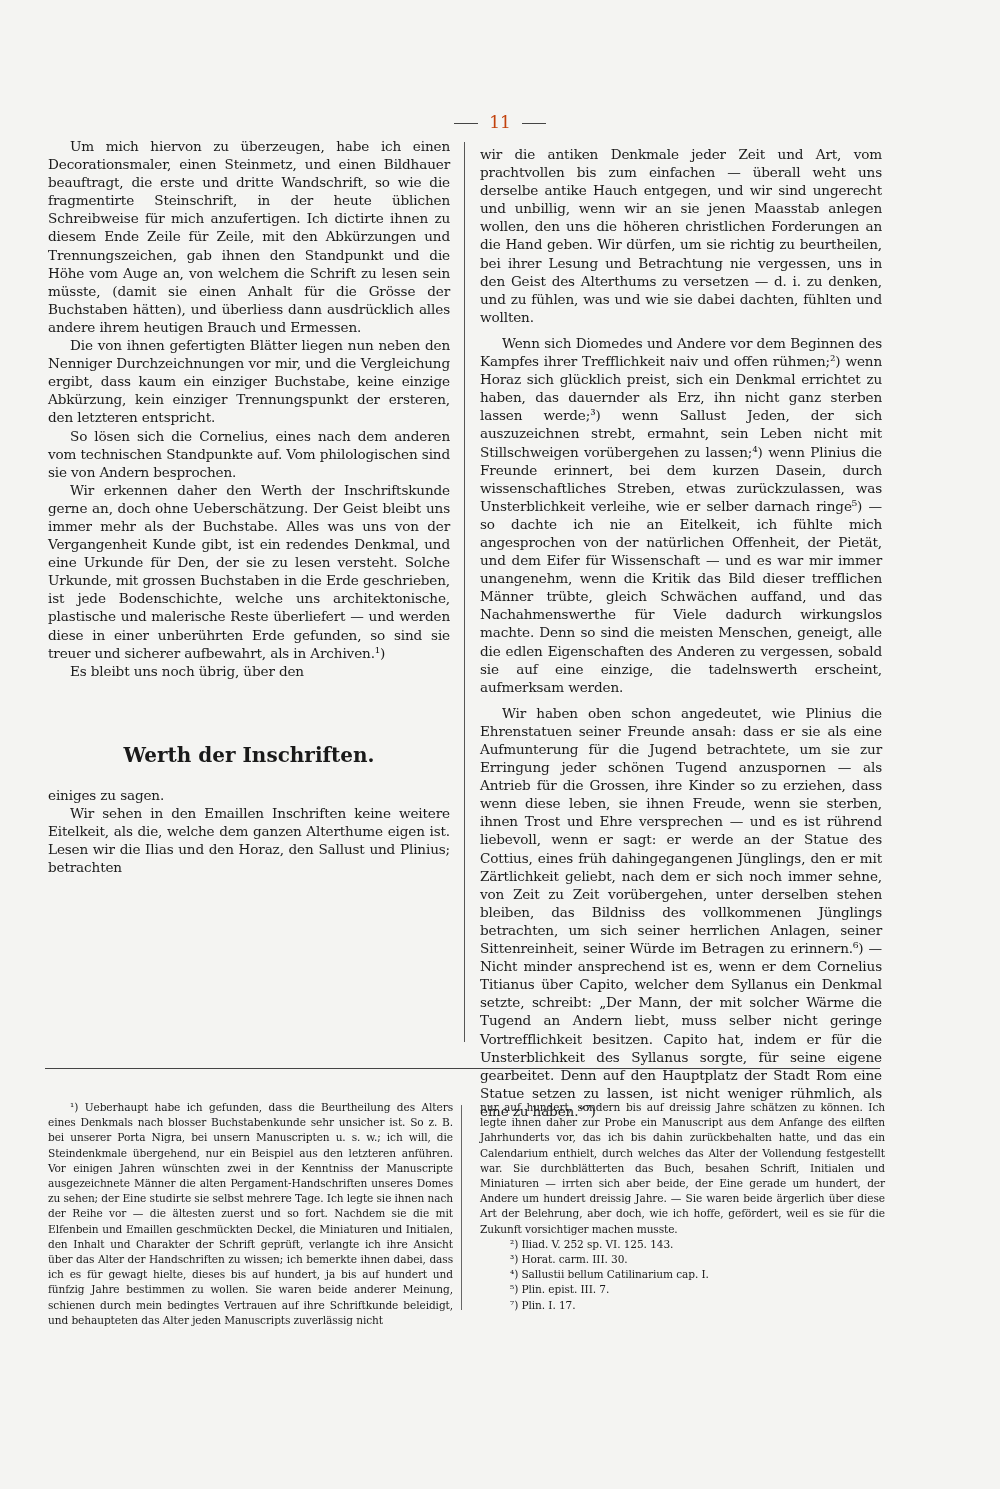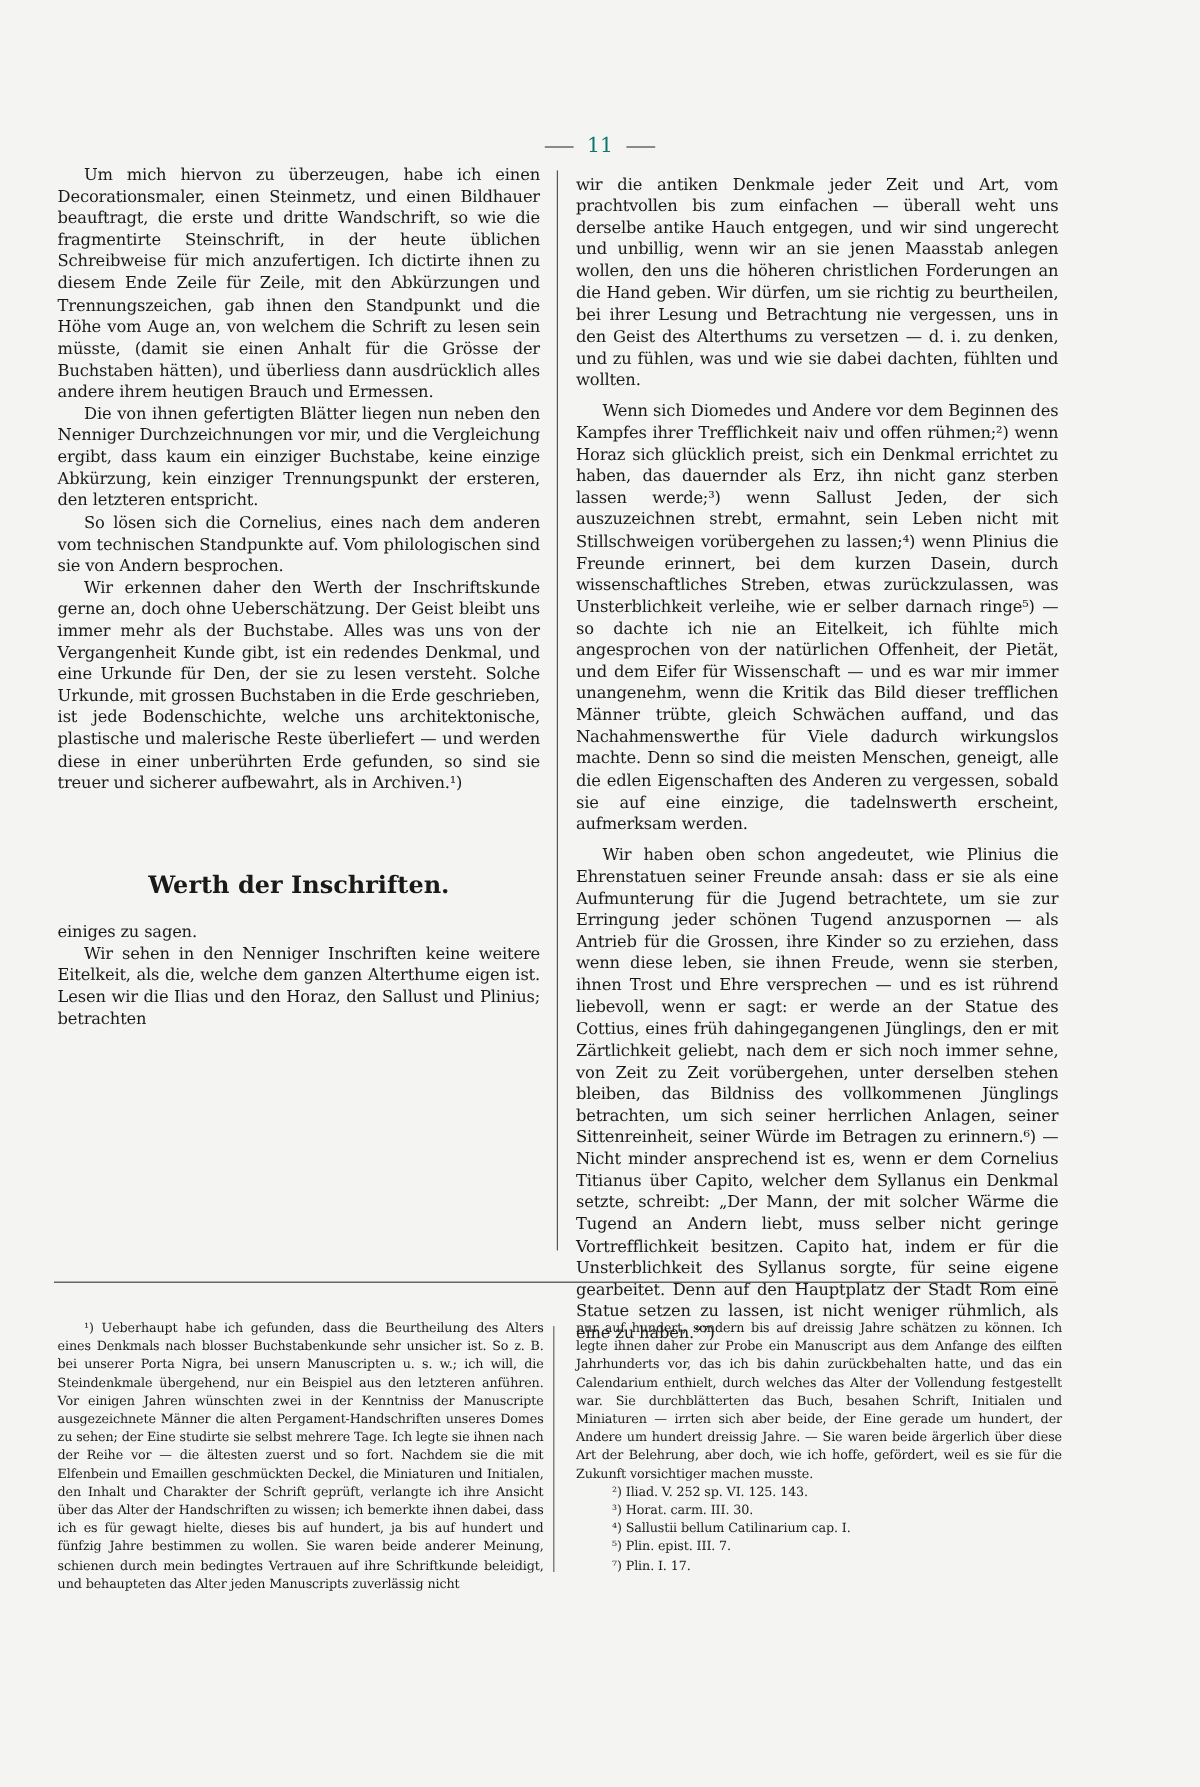--- a/index.html
+++ b/index.html
@@ -3,21 +3,21 @@
 <meta charset="utf-8">
 <style>
   html, body { margin: 0; padding: 0; }
   body {
     width: 1000px; height: 1489px; background: #f4f4f2;
     font-family: "DejaVu Serif", "Liberation Serif", serif;
     color: #1a1a1a; position: relative; overflow: hidden;
   }
   .page-number {
     position: absolute; top: 112px; left: 0; width: 1000px; text-align: center;
-    font-size: 17px; color: #0f766e;
+    font-size: 17px; color: #c2410c;
   }
   .page-number .dash { display: inline-block; width: 24px; border-top: 1px solid #444; vertical-align: middle; margin: 0 6px; }
   .col {
     position: absolute; font-size: 13.6px; line-height: 18.1px; text-align: justify;
     letter-spacing: -0.15px;
   }
   .col-left { left: 48px; top: 137px; width: 402px; }
   .col-right { left: 480px; top: 145px; width: 402px; }
   .col-divider {
     position: absolute; left: 464px; top: 142px; width: 1px; height: 900px; background: #555;
@@ -50,23 +50,24 @@
   <span class="dash"></span>
   <span>11</span>
   <span class="dash"></span>
 </div>
 
 <div class="col col-left">
   <p class="indent">Um mich hiervon zu überzeugen, habe ich einen Decorationsmaler, einen Steinmetz, und einen Bildhauer beauftragt, die erste und dritte Wandschrift, so wie die fragmentirte Steinschrift, in der heute üblichen Schreibweise für mich anzufertigen. Ich dictirte ihnen zu diesem Ende Zeile für Zeile, mit den Abkürzungen und Trennungszeichen, gab ihnen den Standpunkt und die Höhe vom Auge an, von welchem die Schrift zu lesen sein müsste, (damit sie einen Anhalt für die Grösse der Buchstaben hätten), und überliess dann ausdrücklich alles andere ihrem heutigen Brauch und Ermessen.</p>
   <p class="indent">Die von ihnen gefertigten Blätter liegen nun neben den Nenniger Durchzeichnungen vor mir, und die Vergleichung ergibt, dass kaum ein einziger Buchstabe, keine einzige Abkürzung, kein einziger Trennungspunkt der ersteren, den letzteren entspricht.</p>
   <p class="indent">So lösen sich die Cornelius, eines nach dem anderen vom technischen Standpunkte auf. Vom philologischen sind sie von Andern besprochen.</p>
   <p class="indent">Wir erkennen daher den Werth der Inschriftskunde gerne an, doch ohne Ueberschätzung. Der Geist bleibt uns immer mehr als der Buchstabe. Alles was uns von der Vergangenheit Kunde gibt, ist ein redendes Denkmal, und eine Urkunde für Den, der sie zu lesen versteht. Solche Urkunde, mit grossen Buchstaben in die Erde geschrieben, ist jede Bodenschichte, welche uns architektonische, plastische und malerische Reste überliefert — und werden diese in einer unberührten Erde gefunden, so sind sie treuer und sicherer aufbewahrt, als in Archiven.¹)</p>
+  <p class="indent">Es bleibt uns noch übrig, über den</p>
   <div class="section-title">Werth der Inschriften.</div>
   <p>einiges zu sagen.</p>
-  <p class="indent">Wir sehen in den Nenniger Inschriften keine weitere Eitelkeit, als die, welche dem ganzen Alterthume eigen ist. Lesen wir die Ilias und den Horaz, den Sallust und Plinius; betrachten</p>
+  <p class="indent">Wir sehen in den Emaillen Inschriften keine weitere Eitelkeit, als die, welche dem ganzen Alterthume eigen ist. Lesen wir die Ilias und den Horaz, den Sallust und Plinius; betrachten</p>
 </div>
 
 <div class="col-divider"></div>
 
 <div class="col col-right">
   <p>wir die antiken Denkmale jeder Zeit und Art, vom prachtvollen bis zum einfachen — überall weht uns derselbe antike Hauch entgegen, und wir sind ungerecht und unbillig, wenn wir an sie jenen Maasstab anlegen wollen, den uns die höheren christlichen Forderungen an die Hand geben. Wir dürfen, um sie richtig zu beurtheilen, bei ihrer Lesung und Betrachtung nie vergessen, uns in den Geist des Alterthums zu versetzen — d. i. zu denken, und zu fühlen, was und wie sie dabei dachten, fühlten und wollten.</p>
   <p class="indent gap">Wenn sich Diomedes und Andere vor dem Beginnen des Kampfes ihrer Trefflichkeit naiv und offen rühmen;²) wenn Horaz sich glücklich preist, sich ein Denkmal errichtet zu haben, das dauernder als Erz, ihn nicht ganz sterben lassen werde;³) wenn Sallust Jeden, der sich auszuzeichnen strebt, ermahnt, sein Leben nicht mit Stillschweigen vorübergehen zu lassen;⁴) wenn Plinius die Freunde erinnert, bei dem kurzen Dasein, durch wissenschaftliches Streben, etwas zurückzulassen, was Unsterblichkeit verleihe, wie er selber darnach ringe⁵) — so dachte ich nie an Eitelkeit, ich fühlte mich angesprochen von der natürlichen Offenheit, der Pietät, und dem Eifer für Wissenschaft — und es war mir immer unangenehm, wenn die Kritik das Bild dieser trefflichen Männer trübte, gleich Schwächen auffand, und das Nachahmenswerthe für Viele dadurch wirkungslos machte. Denn so sind die meisten Menschen, geneigt, alle die edlen Eigenschaften des Anderen zu vergessen, sobald sie auf eine einzige, die tadelnswerth erscheint, aufmerksam werden.</p>
   <p class="indent gap">Wir haben oben schon angedeutet, wie Plinius die Ehrenstatuen seiner Freunde ansah: dass er sie als eine Aufmunterung für die Jugend betrachtete, um sie zur Erringung jeder schönen Tugend anzuspornen — als Antrieb für die Grossen, ihre Kinder so zu erziehen, dass wenn diese leben, sie ihnen Freude, wenn sie sterben, ihnen Trost und Ehre versprechen — und es ist rührend liebevoll, wenn er sagt: er werde an der Statue des Cottius, eines früh dahingegangenen Jünglings, den er mit Zärtlichkeit geliebt, nach dem er sich noch immer sehne, von Zeit zu Zeit vorübergehen, unter derselben stehen bleiben, das Bildniss des vollkommenen Jünglings betrachten, um sich seiner herrlichen Anlagen, seiner Sittenreinheit, seiner Würde im Betragen zu erinnern.⁶) — Nicht minder ansprechend ist es, wenn er dem Cornelius Titianus über Capito, welcher dem Syllanus ein Denkmal setzte, schreibt: „Der Mann, der mit solcher Wärme die Tugend an Andern liebt, muss selber nicht geringe Vortrefflichkeit besitzen. Capito hat, indem er für die Unsterblichkeit des Syllanus sorgte, für seine eigene gearbeitet. Denn auf den Hauptplatz der Stadt Rom eine Statue setzen zu lassen, ist nicht weniger rühmlich, als eine zu haben.“⁷)</p>
 </div>
 

